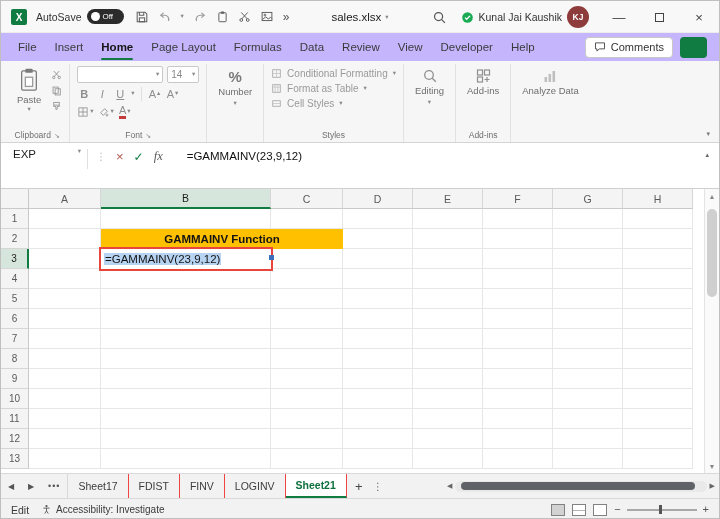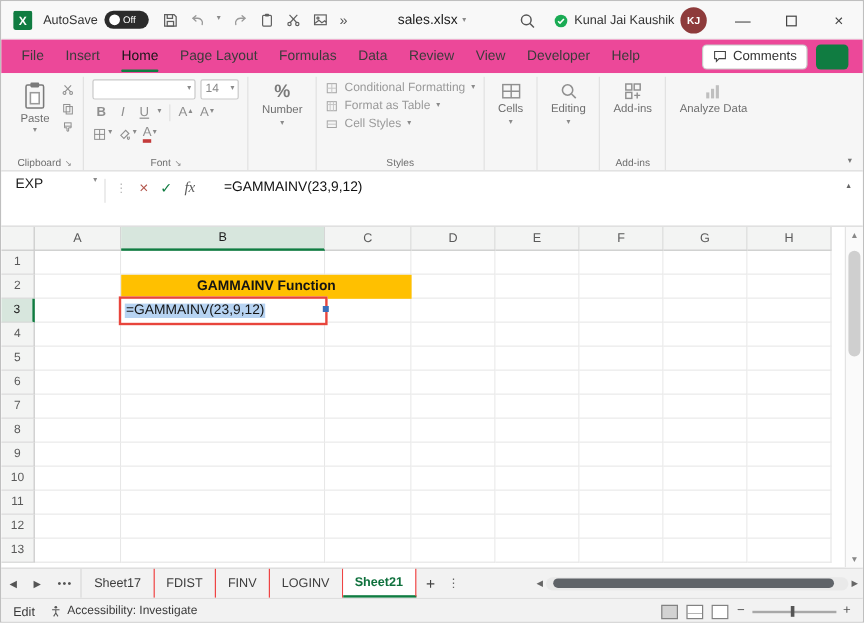--- a/index.html
+++ b/index.html
@@ -19,24 +19,24 @@
 .ov{font-size:12px;color:#555;cursor:pointer}
 .tb-title{position:absolute;left:50%;top:0;transform:translateX(-50%);height:32px;display:flex;align-items:center;gap:4px;font-size:11.5px;color:#1a1a1a;cursor:pointer}
 .tb-right{position:absolute;right:0;top:0;height:32px;display:flex;align-items:center}
 .userchip{display:flex;align-items:center;gap:5px;margin:0 10px 0 14px;cursor:pointer}
 .username{font-size:10.5px;color:#333}
 .avatar{width:22px;height:22px;border-radius:50%;background:#8E3B3B;color:#fff;font-size:8.5px;font-weight:bold;display:flex;align-items:center;justify-content:center}
 .wc{width:40px;height:32px;display:flex;align-items:center;justify-content:center;font-size:13px;color:#444;cursor:pointer}
 .maxbox{width:9px;height:9px;border:1px solid #444;display:block}
 
 
-.menubar{height:28px;background:#ec4899;display:flex;align-items:center;padding:0 8px;position:relative}
+.menubar{height:28px;background:#c4b5fd;display:flex;align-items:center;padding:0 8px;position:relative}
 .menu-tabs{display:flex;height:100%}
 .mtab{padding:0 9px;height:100%;display:flex;align-items:center;font-size:11.5px;color:#3b3b3b;position:relative;cursor:pointer;white-space:nowrap}
-.mtab.active{font-weight:normal;color:#161616}
+.mtab.active{font-weight:bold;color:#161616}
 .mtab.active::after{content:"";position:absolute;left:9px;right:9px;bottom:1px;height:2.5px;background:#107C41;border-radius:2px}
 .mb-right{margin-left:auto;display:flex;align-items:center;gap:7px;padding-right:4px}
 .comments-btn{display:flex;align-items:center;gap:5px;border:1px solid #c8c8c8;border-radius:4px;height:21px;padding:0 8px;font-size:11px;color:#333;background:#fff;cursor:pointer}
 .share-btn{width:27px;height:21px;border-radius:4px;background:#107C41;display:flex;align-items:center;justify-content:center;cursor:pointer}
 
 
 .ribbon{height:82px;background:#f6f6f6;border-bottom:1px solid #d4d4d4;display:flex;padding:3px 0 0 4px;position:relative}
 .rgroup{position:relative;padding:2px 7px 14px;display:flex;flex-direction:column;align-items:center}
 .rgroup+.rgroup{border-left:1px solid #e2e2e2}
 .rg-label{position:absolute;bottom:2px;left:0;right:0;text-align:center;font-size:8.5px;color:#6f6f6f;white-space:nowrap}
@@ -359,31 +359,20 @@
               <rect x="2.5" y="4" width="11" height="8"></rect>
               <path d="M2.5 8 h11" stroke="#c5c5c5"></path>
             </svg>
             <span>Cell Styles</span>
             <span class="dd">▾</span>
           </span>
       </div>
       <div class="rg-label"><span>Styles</span></div>
     </div>
 
-    <div class="rgroup">
-      <div class="bigbtn">
-        <svg width="18" height="16" viewBox="0 0 18 16" fill="none" stroke="#8f8f8f" stroke-width="1.2">
-            <rect x="2" y="2.5" width="14" height="11"></rect>
-            <line x1="9" y1="2.5" x2="9" y2="13.5"></line>
-            <line x1="2" y1="8" x2="16" y2="8"></line>
-          </svg>
-        <span>Cells</span>
-        <span class="dd">▾</span>
-      </div>
-    </div>
 
     <div class="rgroup">
       <div class="bigbtn">
         <svg width="16" height="16" viewBox="0 0 16 16" fill="none" stroke="#8f8f8f" stroke-width="1.3">
             <circle cx="7" cy="7" r="4.3"></circle>
             <line x1="10.3" y1="10.3" x2="13.8" y2="13.8"></line>
           </svg>
         <span>Editing</span>
         <span class="dd">▾</span>
       </div>

